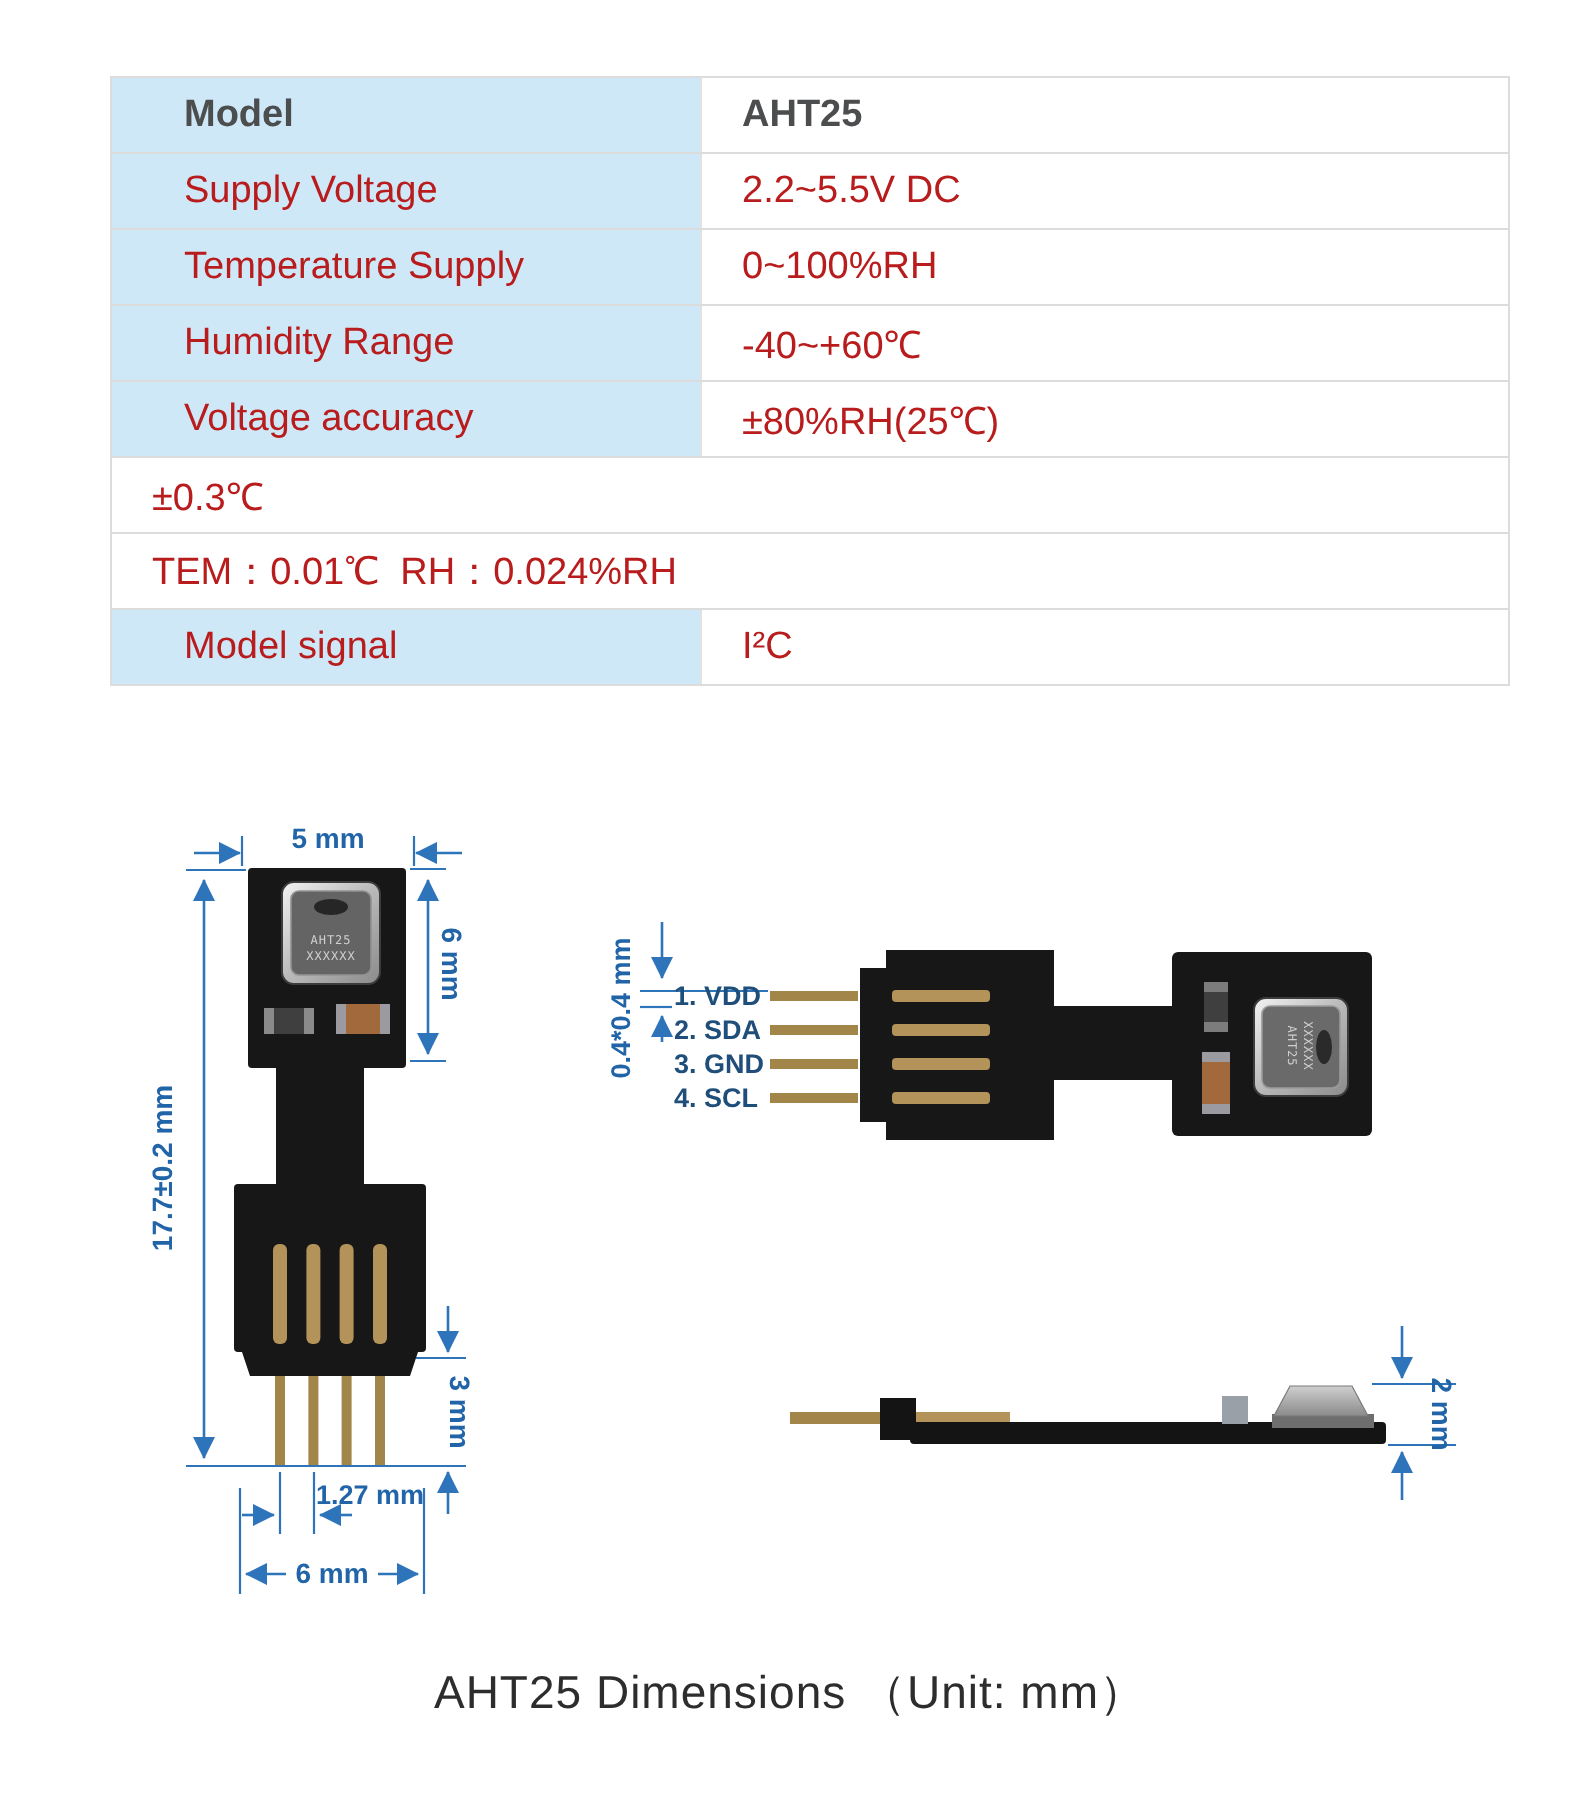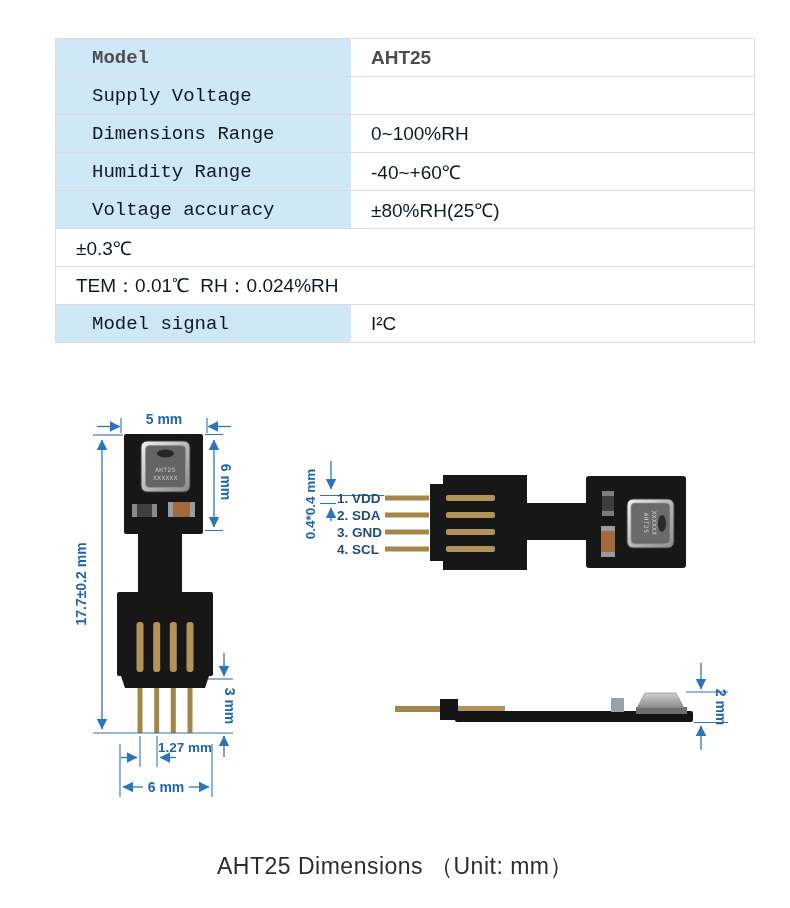--- a/index.html
+++ b/index.html
@@ -2,58 +2,61 @@
 <html><head>
 <meta charset="utf-8">
 <style>
   html,body{margin:0;padding:0;background:#ffffff;}
   .page{position:relative;width:790px;height:908px;background:#ffffff;overflow:hidden;
         font-family:"Liberation Sans",sans-serif;}
   
   .spec{position:absolute;left:55px;top:38px;width:700px;border:1px solid #dcdcdc;border-bottom:none;box-sizing:border-box;}
   .spec-row{display:flex;height:38px;border-bottom:1px solid #dcdcdc;box-sizing:border-box;}
   .spec-k{width:295px;background:#cfe8f7;box-sizing:border-box;border-right:1px solid #e2e2e2;
-          display:flex;align-items:center;padding-left:36px;font-family:Liberation Mono, monospace;}
+          display:flex;align-items:center;padding-left:36px;}
   .spec-v{flex:1;display:flex;align-items:center;padding-left:20px;}
-  .spec-k span,.spec-v span{font-size:19px;color:#0f172a;white-space:pre;}
+  .spec-k span,.spec-v span{font-size:19px;color:#b91c1c;white-space:pre;}
   .spec-row.head .spec-k span,.spec-row.head .spec-v span{font-weight:bold;color:#4c4d4f;}
   
   svg.diagram{position:absolute;left:0;top:0;}
   .dim{stroke:#2e74ba;stroke-width:1.3;fill:none;}
   .tick{stroke:#2e74ba;stroke-width:1.1;fill:none;}
   .dimtext{fill:#2165a8;font-size:14px;font-weight:bold;font-family:"Liberation Sans",sans-serif;}
   .dimtext-s{fill:#2165a8;font-size:13.5px;font-weight:bold;font-family:"Liberation Sans",sans-serif;}
   .pinlabel{fill:#1f4e7a;font-size:13.5px;font-weight:bold;font-family:"Liberation Sans",sans-serif;}
   .chiptext{fill:#cfcfcf;font-size:6px;letter-spacing:0.5px;font-family:"DejaVu Sans Mono",monospace;}
   
   .caption{position:absolute;left:0;top:831px;width:790px;text-align:center;
-           font-size:23px;color:#2d2d2d;letter-spacing:0.5px;margin-top:20px;}
+           font-size:23px;color:#2d2d2d;letter-spacing:0.5px;}
 </style>
 </head>
 <body>
 
 <div class="page">
 
   <div class="spec">
     <div class="spec-row head">
       <div class="spec-k">
           <span>Model</span>
         </div>
       <div class="spec-v">
           <span>AHT25</span>
         </div>
     </div>
     <div class="spec-row">
       <div class="spec-k">
           <span>Supply Voltage</span>
         </div>
-    </div>
-    <div class="spec-row">
-      <div class="spec-k">
-          <span>Dimensions Range</span>
+      <div class="spec-v">
+          <span>2.2~5.5V DC</span>
+        </div>
+    </div>
+    <div class="spec-row">
+      <div class="spec-k">
+          <span>Temperature Supply</span>
         </div>
       <div class="spec-v">
           <span>0~100%RH</span>
         </div>
     </div>
     <div class="spec-row">
       <div class="spec-k">
           <span>Humidity Range</span>
         </div>
       <div class="spec-v">

